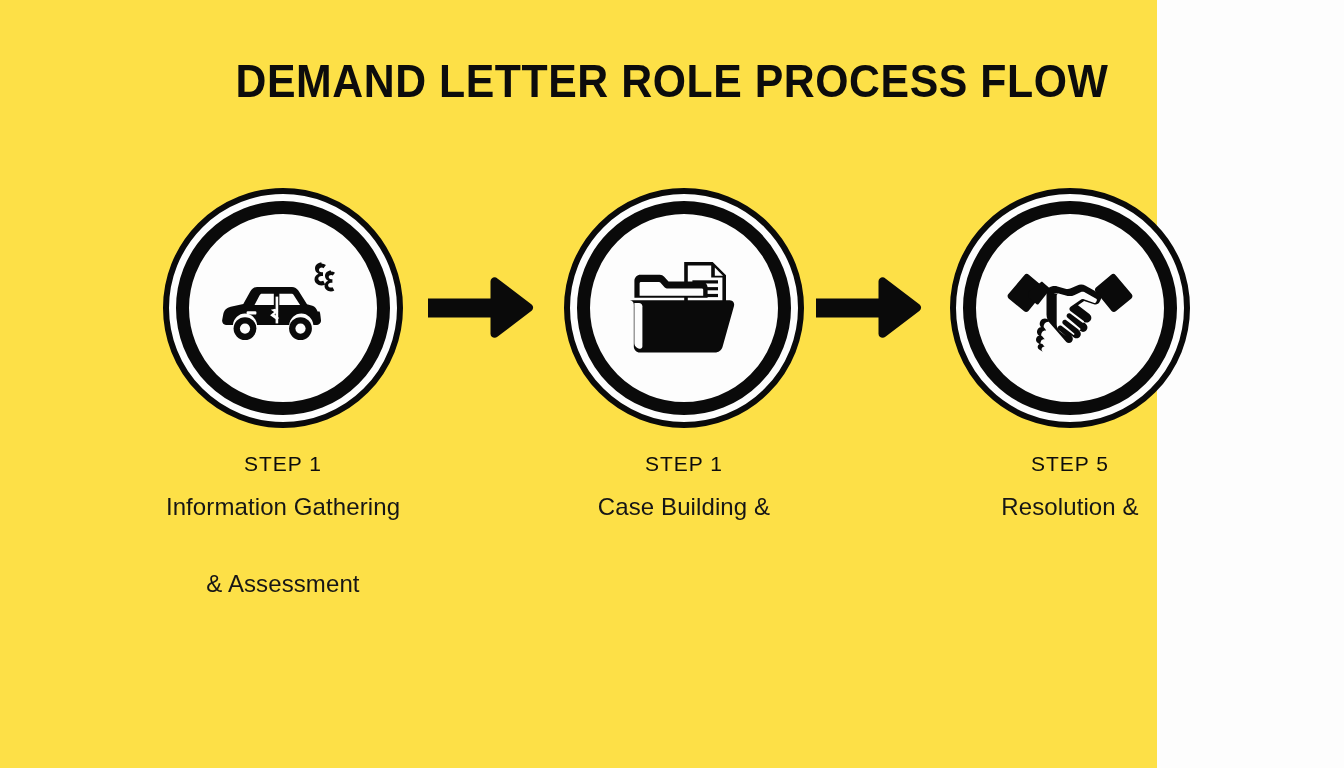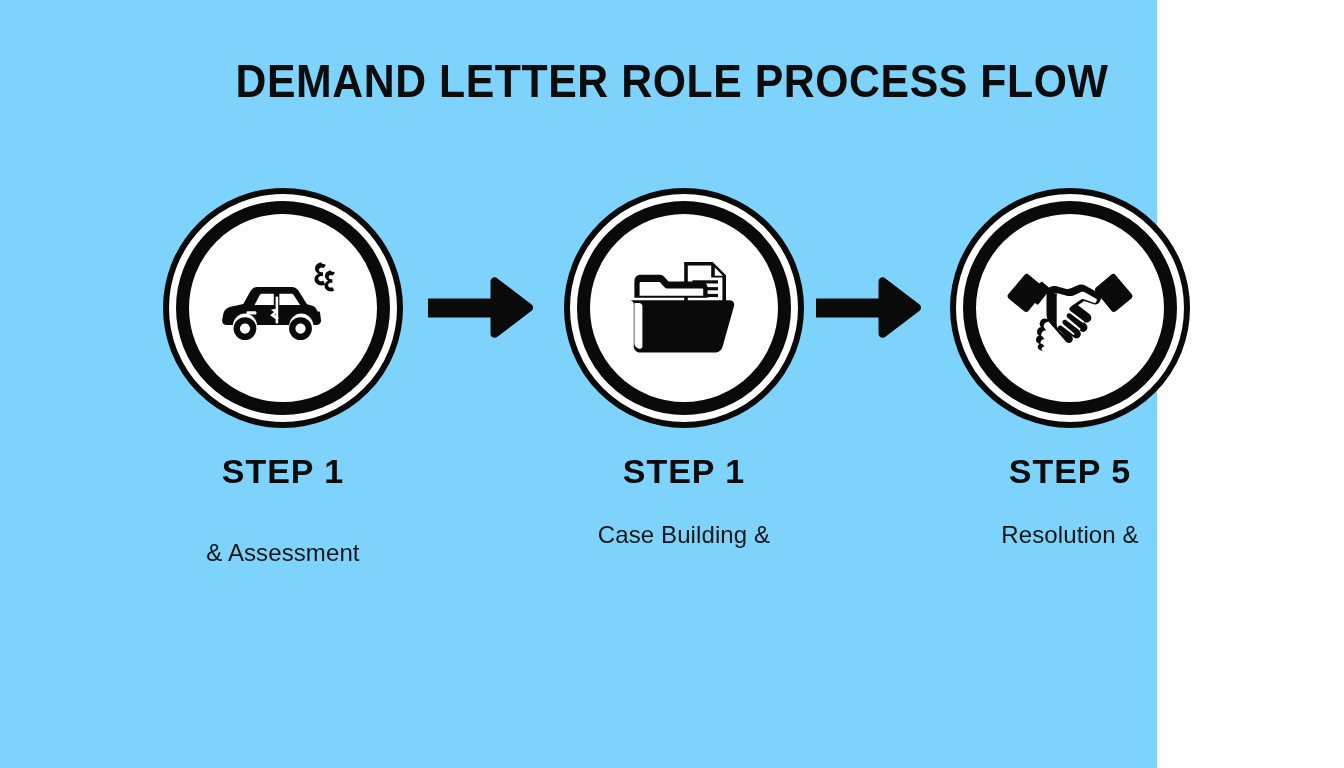--- a/index.html
+++ b/index.html
@@ -16,21 +16,21 @@
     font-family: "Liberation Sans", "DejaVu Sans", sans-serif;
     color: #111111;
     position: relative;
   }
 
   .canvas {
     position: absolute;
     inset: 0;
     width: 1157px;
     height: 768px;
-    background: #7dd3fc;
+    background: #fde047;
   }
 
   
   .title {
     position: absolute;
     top: 54px;
     left: 0;
     width: 1344px;
     text-align: center;
     font-size: 46px;
@@ -117,25 +117,25 @@
     position: absolute;
     top: 0;
     width: 330px;
     text-align: center;
   }
   .caption-1 { left: 118px; }
   .caption-2 { left: 519px; }
   .caption-3 { left: 905px; }
 
   .step-name {
-    font-size: 34px;
-    font-weight: 700;
+    font-size: 21px;
+    font-weight: 400;
     letter-spacing: 1.0px;
     color: #0c0c0c;
-    margin-bottom: 28px;
+    margin-bottom: 15px;
     white-space: nowrap;
   }
 
   .step-desc {
     font-size: 24px;
     font-weight: 400;
     line-height: 31px;
     color: #161616;
     letter-spacing: 0.1px;
   }
@@ -239,20 +239,21 @@
       </div>
     </div>
 
   </div>
 
   <div class="captions">
 
     <div class="caption caption-1">
       <div class="step-name">STEP 1</div>
       <div class="step-desc">
+        <span class="l1">Information Gathering</span>
         <span class="l2">&amp; Assessment</span>
       </div>
     </div>
 
     <div class="caption caption-2">
       <div class="step-name">STEP 1</div>
       <div class="step-desc">
         <span class="l1">Case Building &amp;</span>
       </div>
     </div>

